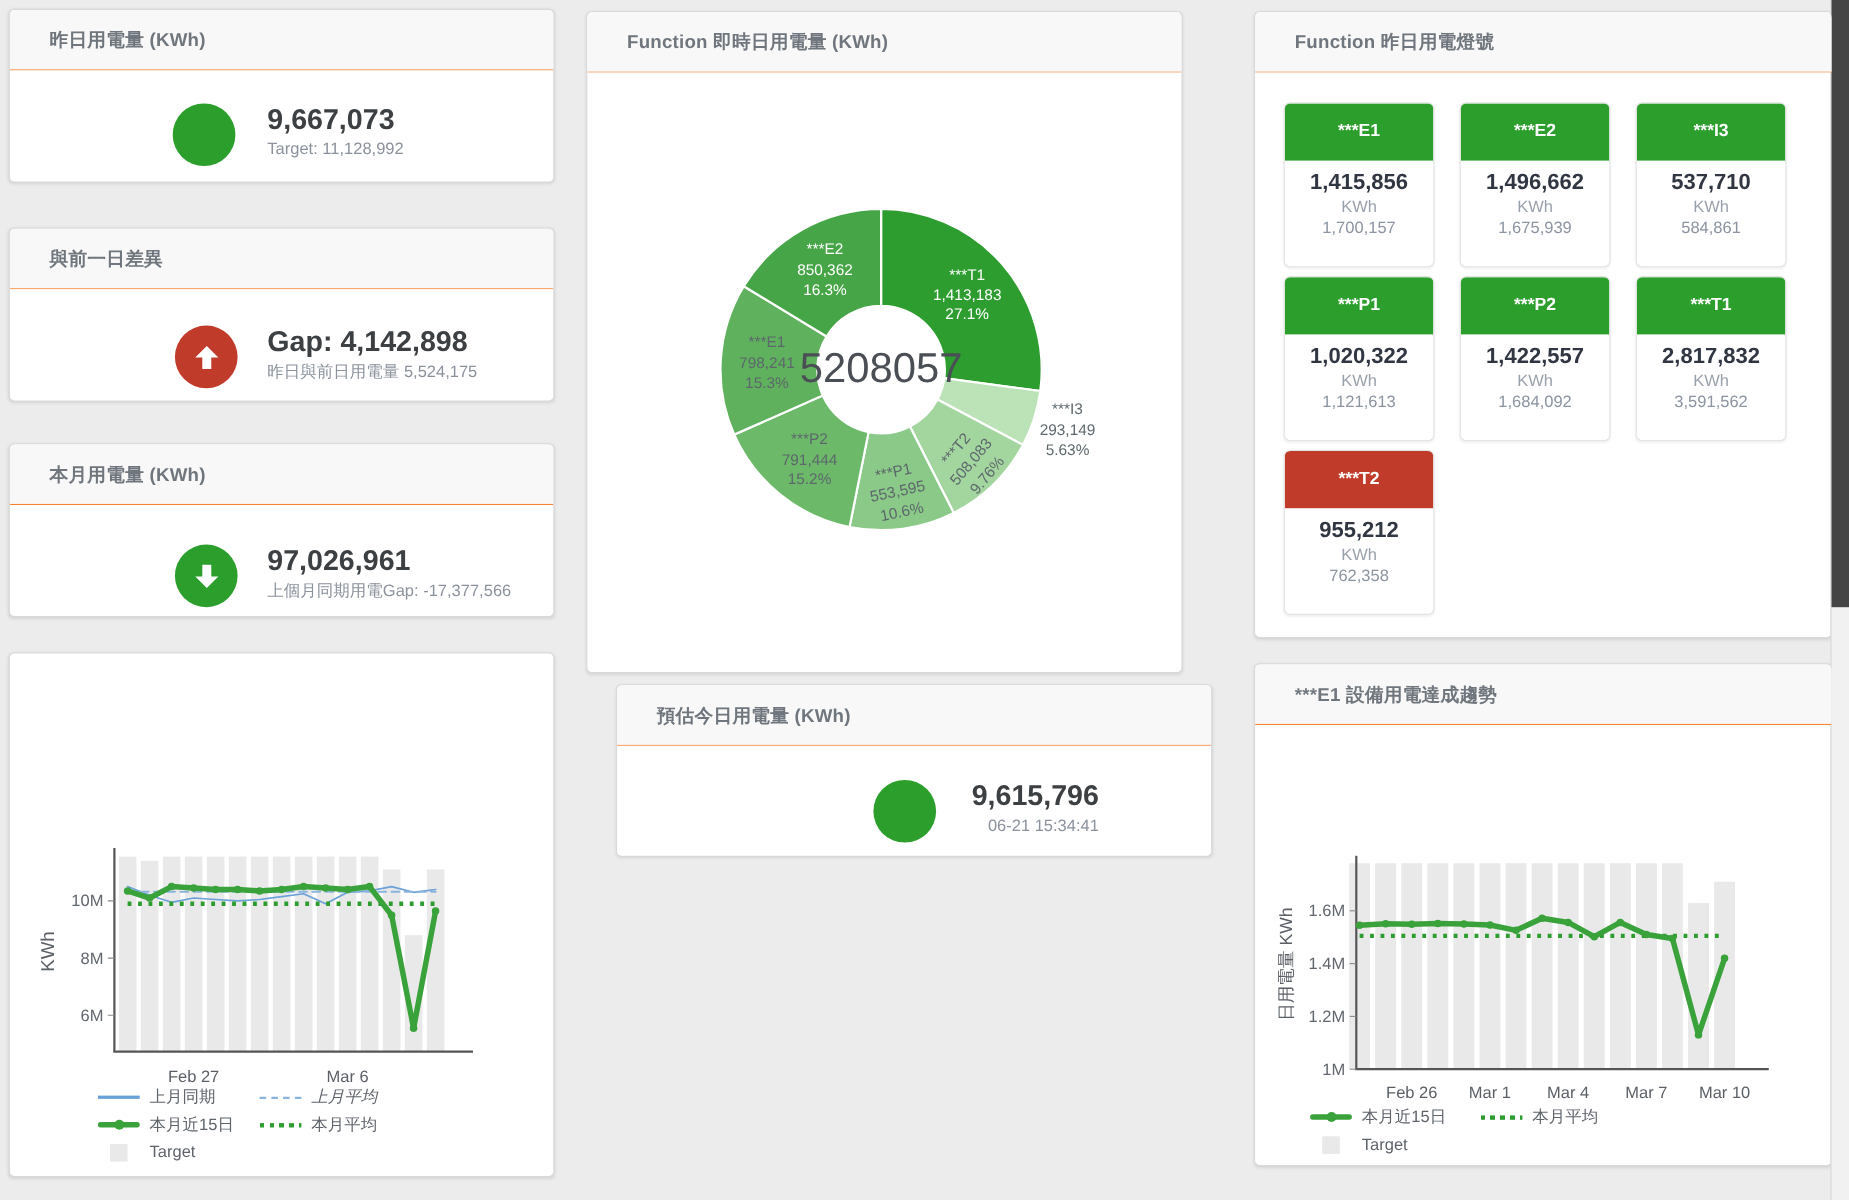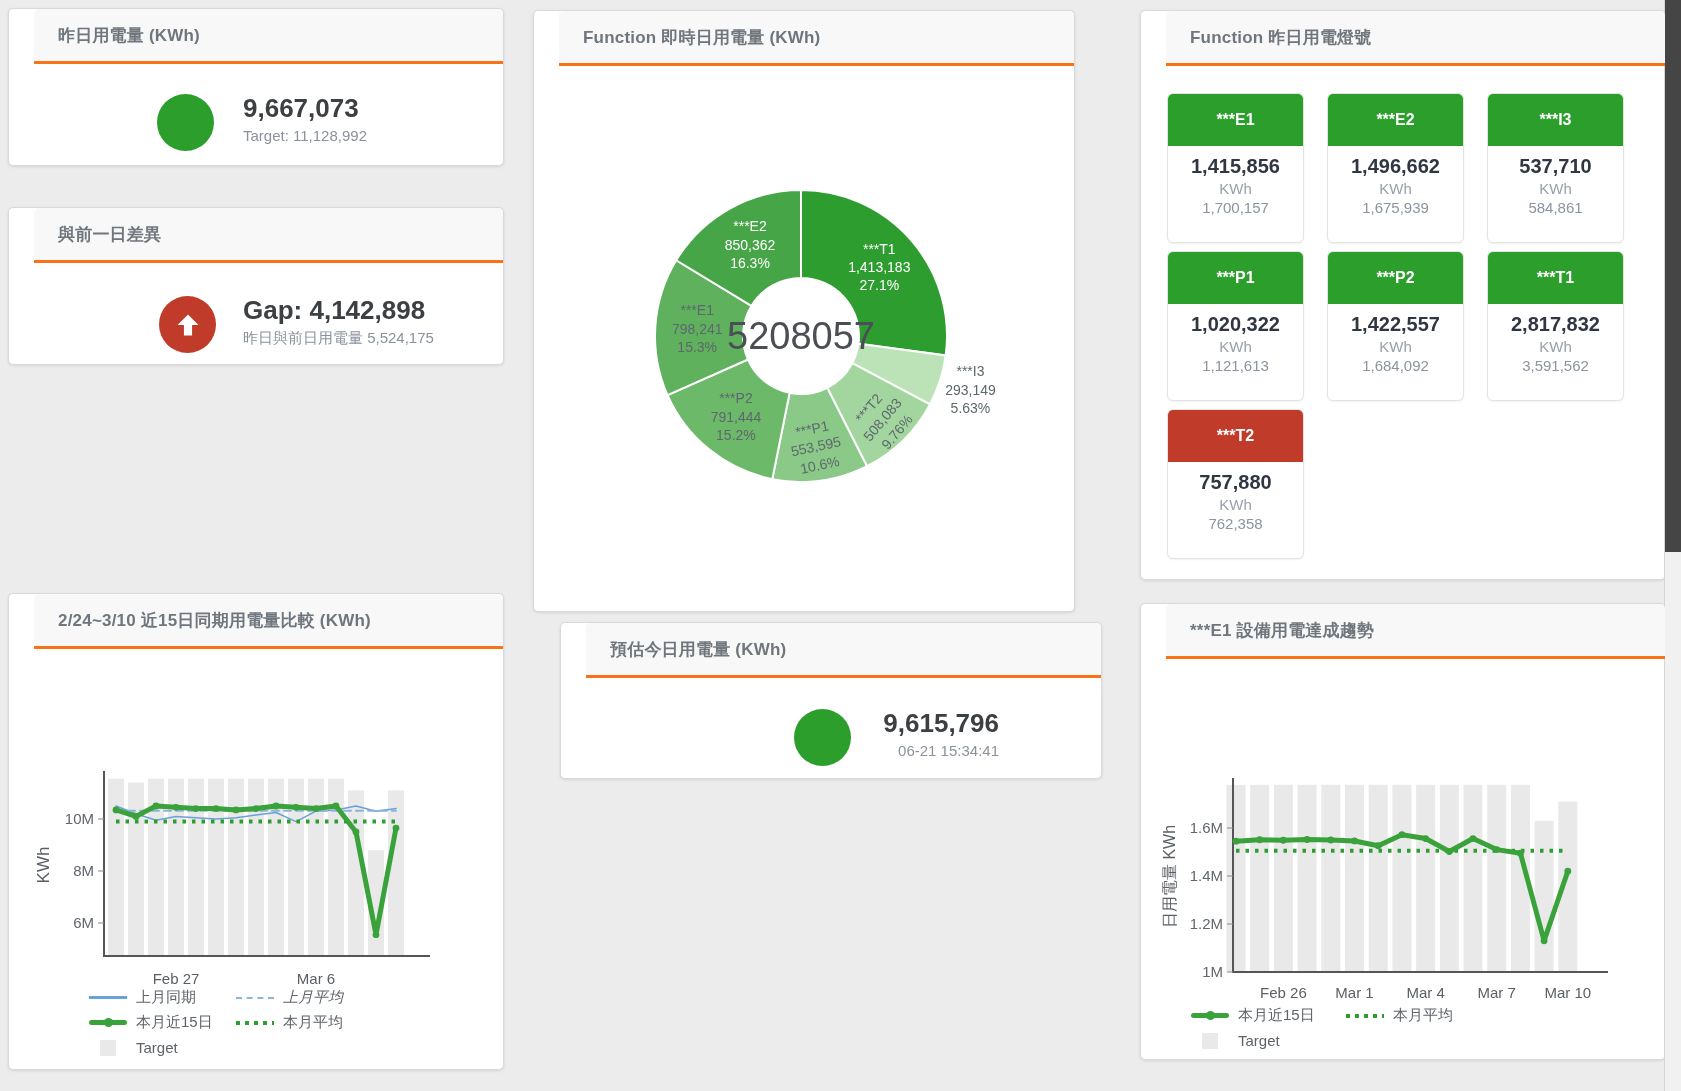--- a/index.html
+++ b/index.html
@@ -1,21 +1,21 @@
 <!DOCTYPE html>
 <html><head>
 <meta charset="utf-8">
 <style>
   html,body{margin:0;padding:0;}
   .stage{position:relative;width:1681px;height:1091px;background:#ececec;overflow:hidden;
          font-family:"Liberation Sans","DejaVu Sans",sans-serif;}
   .panel{position:absolute;background:#fff;border:1px solid #d9d9d9;border-radius:5px;
          box-shadow:0 1px 3px rgba(0,0,0,.10);}
-  .panel-header{position:relative;z-index:2;height:55px;background:#f8f8f8;border-bottom:3px solid #f97316;
-         border-radius:5px 5px 0 0;display:flex;align-items:center;padding:0 24px;box-sizing:border-box;margin-left:25px;}
+  .panel-header{position:relative;z-index:2;height:55px;background:#f8f8f8;border-bottom:1px solid #f97316;
+         border-radius:5px 5px 0 0;display:flex;align-items:center;padding:0 36px;box-sizing:border-box;}
   .panel-title{font-size:17px;font-weight:bold;color:#6f767d;letter-spacing:.2px;white-space:nowrap;}
   .stat-circle{position:absolute;width:57px;height:57px;border-radius:50%;
          display:flex;align-items:center;justify-content:center;}
   .stat-text{position:absolute;}
   .stat-value{font-size:26px;font-weight:bold;color:#3c4043;white-space:nowrap;}
   .stat-sub{font-size:15px;color:#8b929c;margin-top:3px;white-space:nowrap;}
   .tiles{position:absolute;left:26px;top:82px;display:grid;grid-template-columns:repeat(3,137px);
          grid-auto-rows:150px;column-gap:23px;row-gap:8px;}
   .tile{background:#fff;border:1px solid #e3e3e3;border-radius:6px;overflow:hidden;
         box-shadow:0 1px 2px rgba(0,0,0,.06);}
@@ -61,25 +61,36 @@
       <svg width="28" height="28" viewBox="0 0 24 24">
           <path d="M12 3 L21 12 H15.5 V21 H8.5 V12 H3 Z" fill="#ffffff"></path>
         </svg>
     </span>
     <div class="stat-text" style="left:234px;top:87px;">
       <div class="stat-value">Gap: 4,142,898</div>
       <div class="stat-sub">昨日與前日用電量 5,524,175</div>
     </div>
   </section>
 
+  <section class="panel" style="left:8px;top:403px;width:494px;height:156px;">
+    <div class="panel-header">
+      <span class="panel-title">本月用電量 (KWh)</span>
+    </div>
+    <span class="stat-circle" style="left:150px;top:91px;background:#2b9e2c;">
+      <svg width="28" height="28" viewBox="0 0 24 24" style="transform:rotate(180deg)">
+          <path d="M12 3 L21 12 H15.5 V21 H8.5 V12 H3 Z" fill="#ffffff"></path>
+        </svg>
+    </span>
+    <div class="stat-text" style="left:234px;top:90px;">
+      <div class="stat-value">97,026,961</div>
+      <div class="stat-sub">上個月同期用電Gap: -17,377,566</div>
+    </div>
+  </section>
 
   <section class="panel" style="left:8px;top:593px;width:494px;height:475px;" id="panel-compare">
-    <div class="panel-header">
-      <span class="panel-title">2/24~3/10 近15日同期用電量比較 (KWh)</span>
-    </div>
   <svg class="chart-svg" width="492" height="473" viewBox="0 0 492 473">
         <rect x="99" y="184.7" width="16" height="177.3" fill="#e9e9e9"></rect>
         <rect x="119" y="188.6" width="16" height="173.4" fill="#e9e9e9"></rect>
         <rect x="139" y="184.7" width="16" height="177.3" fill="#e9e9e9"></rect>
         <rect x="159" y="184.7" width="16" height="177.3" fill="#e9e9e9"></rect>
         <rect x="179" y="184.7" width="16" height="177.3" fill="#e9e9e9"></rect>
         <rect x="199" y="184.7" width="16" height="177.3" fill="#e9e9e9"></rect>
         <rect x="219" y="184.7" width="16" height="177.3" fill="#e9e9e9"></rect>
         <rect x="239" y="184.7" width="16" height="177.3" fill="#e9e9e9"></rect>
         <rect x="259" y="184.7" width="16" height="177.3" fill="#e9e9e9"></rect>
@@ -259,21 +270,21 @@
           <div class="tile-target">1,684,092</div>
         </div>
         <div class="tile">
           <div class="tile-head" style="background: rgb(43, 158, 44);">***T1</div>
           <div class="tile-value">2,817,832</div>
           <div class="tile-unit">KWh</div>
           <div class="tile-target">3,591,562</div>
         </div>
         <div class="tile">
           <div class="tile-head" style="background: rgb(193, 59, 42);">***T2</div>
-          <div class="tile-value">757,880</div>
+          <div class="tile-value">955,212</div>
           <div class="tile-unit">KWh</div>
           <div class="tile-target">762,358</div>
         </div>
       </div>
   </section>
 
   <section class="panel" style="left:1140px;top:603px;width:524px;height:455px;" id="panel-trend">
     <div class="panel-header">
       <span class="panel-title">***E1 設備用電達成趨勢</span>
     </div>

